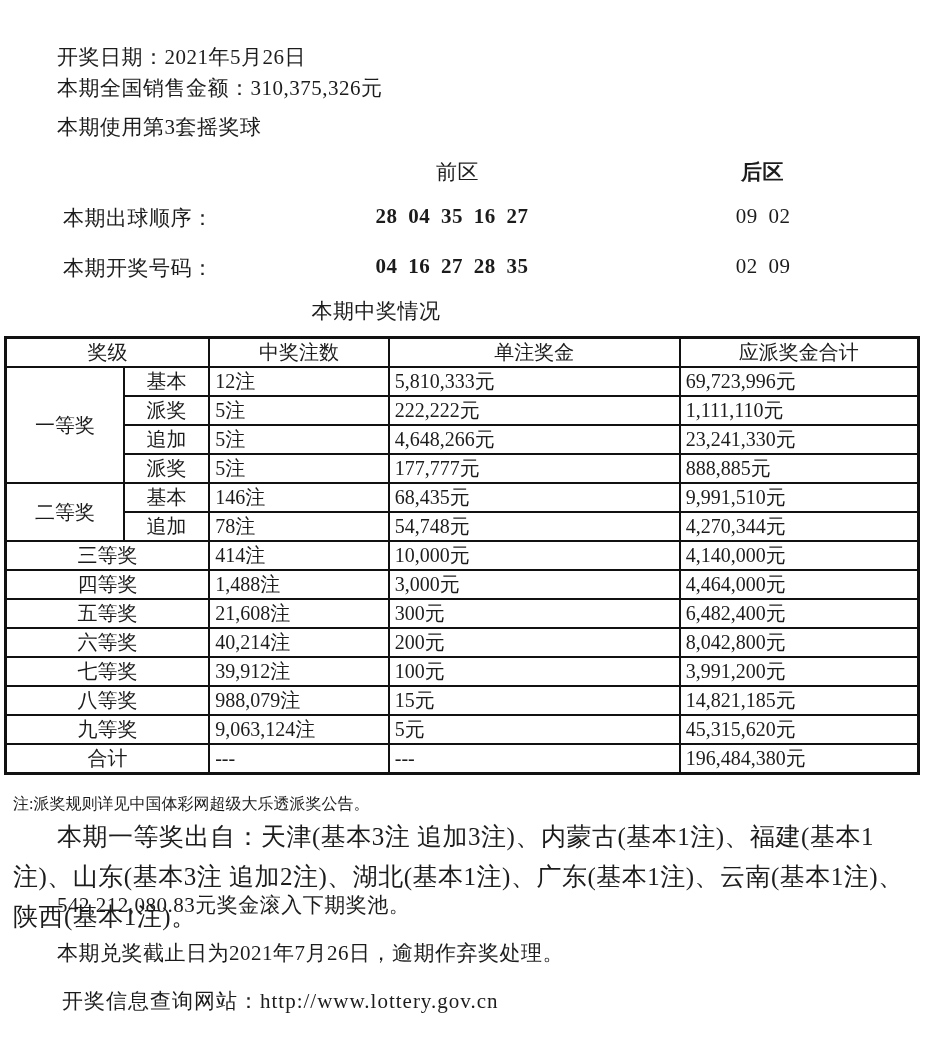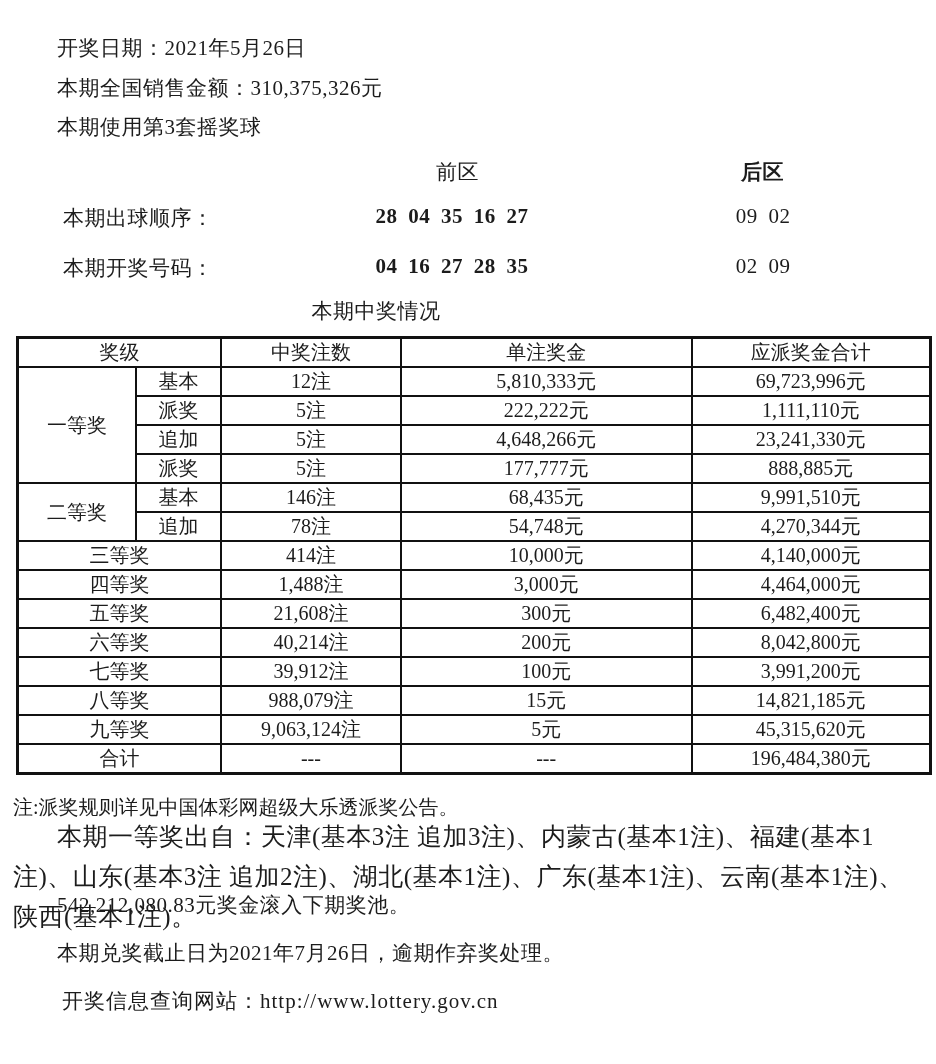--- a/index.html
+++ b/index.html
@@ -6,59 +6,59 @@
   html,body { background:#ffffff; }
   body {
     width:936px; height:1064px;
     font-family:"Liberation Serif","DejaVu Serif",serif;
     color:#1c1c1c;
     position:relative;
     overflow:hidden;
   }
   .abs { position:absolute; white-space:nowrap; }
   .txt { font-size:21px; letter-spacing:0.5px; }
-  .small { font-size:20px; }
-
-  
-  #line-date   { left:57px; top:34px; }
+  .small { font-size:16px; }
+
+  
+  #line-date   { left:57px; top:43px; }
   #line-sales  { left:57px; top:74px; }
   #line-balls  { left:57px; top:113px; }
 
   
   #front-zone-label { left:436px; top:158px; }
   #back-zone-label  { left:741px; top:158px;font-weight:bold; }
 
   
   .draw-label { left:63px; }
   .front-nums { left:347px; width:210px; text-align:center; word-spacing:5px;font-weight:bold; }
   .back-nums  { left:693px; width:140px; text-align:center; word-spacing:5px; }
   #row-order-label, #row-order-front, #row-order-back { top:204px; }
   #row-result-label, #row-result-front, #row-result-back { top:254px; }
 
   
   #table-title { left:0; top:297px; width:752px; text-align:center; }
 
   
-  #prize-table-wrap { left:16px; top:336px; }
+  #prize-table-wrap { left:4px; top:336px; }
   table {
     border-collapse:collapse;
     table-layout:fixed;
     width:916px;
     border:3px solid #111;
   }
   td {
     border:2px solid #111;
     height:28px;
     font-size:20px;
     padding:0 5px;
     white-space:nowrap;
     overflow:hidden;
   }
   td.c { text-align:center; }
-  td.r { text-align:center; }
+  td.r { text-align:left; }
 
   
   #note-line   { left:13px; top:794px; }
   #origin-para {
     left:13px; top:817px; width:909px;
     font-size:25px; line-height:40px;
     text-indent:44px; white-space:normal;
     letter-spacing:0.5px;
   }
   #rollover-line { left:57px; top:891px; }

